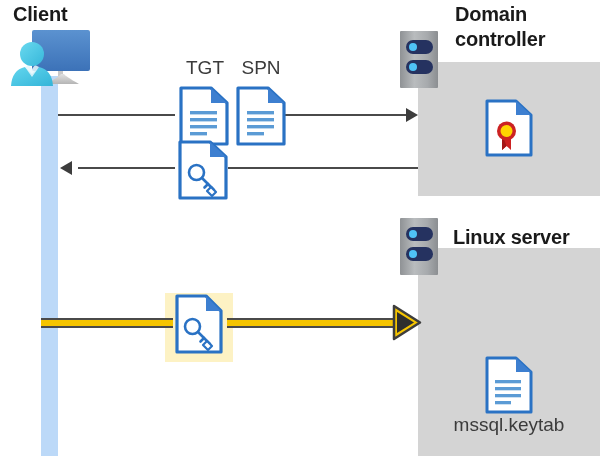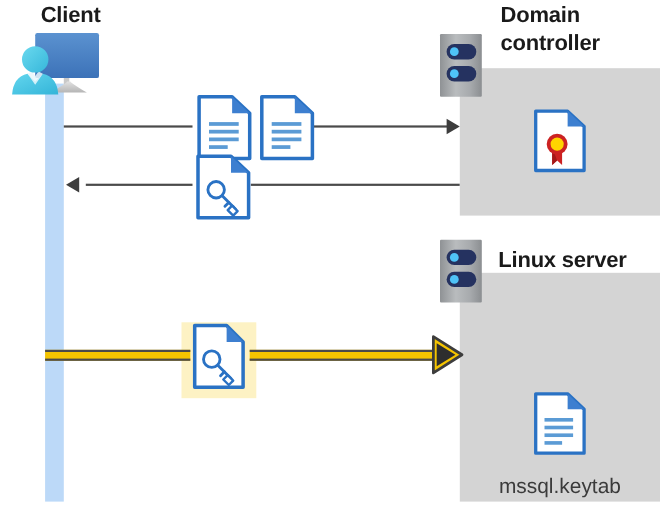--- a/index.html
+++ b/index.html
@@ -99,21 +99,21 @@
   
   [data-name] { -webkit-user-select: none; user-select: none; }
 </style>
 </head>
 <body>
 
 <div id="canvas" data-name="diagram-canvas">
 
   <div class="abs lifeline" data-name="client-lifeline" style="left:41px; top:76px; width:17px; height:380px;"></div>
 
-  <div class="abs hdr-label" data-name="client-title" style="left:37px; top:3px; width:140px;">Client</div>
+  <div class="abs hdr-label" data-name="client-title" style="left:13px; top:3px; width:140px;">Client</div>
 
   <div class="abs" data-name="client-computer-user-icon" style="left:8px; top:28px; width:88px; height:62px;">
     <svg width="88" height="62" viewBox="0 0 88 62">
       <defs>
         <linearGradient id="monGrad" x1="0" y1="0" x2="0" y2="1">
           <stop offset="0%" stop-color="#5b92d0"></stop>
           <stop offset="100%" stop-color="#3c72b8"></stop>
         </linearGradient>
         <linearGradient id="standGrad" x1="0" y1="0" x2="0" y2="1">
           <stop offset="0%" stop-color="#e2e2e2"></stop>
@@ -139,31 +139,33 @@
       <path d="M17 39 l7 10 7 -10 -4 -2 -3 4 -3 -4 z" fill="#e8f7fc" opacity="0.85"></path>
 
       <circle cx="24" cy="26" r="12" fill="url(#headGrad)"></circle>
     </svg>
   </div>
 
   <div class="abs thin-line" data-name="flow-client-to-dc-line-left" style="left:58px; top:114px; width:117px;"></div>
   <div class="abs thin-line" data-name="flow-client-to-dc-line-right" style="left:283px; top:114px; width:125px;"></div>
   <div class="abs arrowhead ah-right" data-name="flow-client-to-dc-arrowhead" style="left:406px; top:108px;"></div>
 
+  <div class="abs tag-label" data-name="tgt-label" style="left:175px; top:57px; width:60px; text-align:center;">TGT</div>
   <div class="doc" data-name="tgt-document-icon" style="left:178px; top:85px; width:52px; height:62px;">
     <svg width="52" height="62" viewBox="0 0 52 62">
       <path d="M3 3 h30 l16 15 v41 h-46 z" fill="#ffffff" stroke="#2a72c4" stroke-width="3.2" stroke-linejoin="round"></path>
       <path d="M33 3 l16 15 h-16 z" fill="#3d7fd0"></path>
       <rect x="12" y="26" width="27" height="3.4" fill="#5b9bd5"></rect>
       <rect x="12" y="33" width="27" height="3.4" fill="#5b9bd5"></rect>
       <rect x="12" y="40" width="27" height="3.4" fill="#5b9bd5"></rect>
       <rect x="12" y="47" width="17" height="3.4" fill="#5b9bd5"></rect>
     </svg>
   </div>
 
+  <div class="abs tag-label" data-name="spn-label" style="left:231px; top:57px; width:60px; text-align:center;">SPN</div>
   <div class="doc" data-name="spn-document-icon" style="left:235px; top:85px; width:52px; height:62px;">
     <svg width="52" height="62" viewBox="0 0 52 62">
       <path d="M3 3 h30 l16 15 v41 h-46 z" fill="#ffffff" stroke="#2a72c4" stroke-width="3.2" stroke-linejoin="round"></path>
       <path d="M33 3 l16 15 h-16 z" fill="#3d7fd0"></path>
       <rect x="12" y="26" width="27" height="3.4" fill="#5b9bd5"></rect>
       <rect x="12" y="33" width="27" height="3.4" fill="#5b9bd5"></rect>
       <rect x="12" y="40" width="27" height="3.4" fill="#5b9bd5"></rect>
       <rect x="12" y="47" width="17" height="3.4" fill="#5b9bd5"></rect>
     </svg>
   </div>
@@ -224,21 +226,21 @@
     <svg width="50" height="60" viewBox="0 0 50 60">
       <path d="M3 3 h29 l15 14 v40 h-44 z" fill="#ffffff" stroke="#2a72c4" stroke-width="3" stroke-linejoin="round"></path>
       <path d="M32 3 l15 14 h-15 z" fill="#3d7fd0"></path>
       <rect x="11" y="25" width="26" height="3.3" fill="#5b9bd5"></rect>
       <rect x="11" y="32" width="26" height="3.3" fill="#5b9bd5"></rect>
       <rect x="11" y="39" width="26" height="3.3" fill="#5b9bd5"></rect>
       <rect x="11" y="46" width="16" height="3.3" fill="#5b9bd5"></rect>
     </svg>
   </div>
 
-  <div class="abs file-label" data-name="keytab-file-label" style="left:418px; top:432px; width:182px; text-align:center;">mssql.keytab</div>
+  <div class="abs file-label" data-name="keytab-file-label" style="left:418px; top:414px; width:182px; text-align:center;">mssql.keytab</div>
 
   <div class="abs yellow-highlight" data-name="ticket-usage-highlight-box" style="left:165px; top:293px; width:68px; height:69px;"></div>
 
   <div class="abs yellow-band" data-name="flow-client-to-linux-band-left" style="left:41px; top:318px; width:132px;"></div>
   <div class="abs yellow-band" data-name="flow-client-to-linux-band-right" style="left:227px; top:318px; width:173px;"></div>
 
   <div class="abs" data-name="flow-client-to-linux-arrowhead" style="left:392px; top:304px; width:30px; height:37px;">
     <svg width="30" height="37" viewBox="0 0 30 37">
       <path d="M2 2 L28 18.5 L2 35 Z" fill="#f5c400" stroke="#3d3d3d" stroke-width="2.5" stroke-linejoin="round"></path>
       <path d="M5 8 L22 18.5 L5 29 Z" fill="#2e2e2e"></path>

